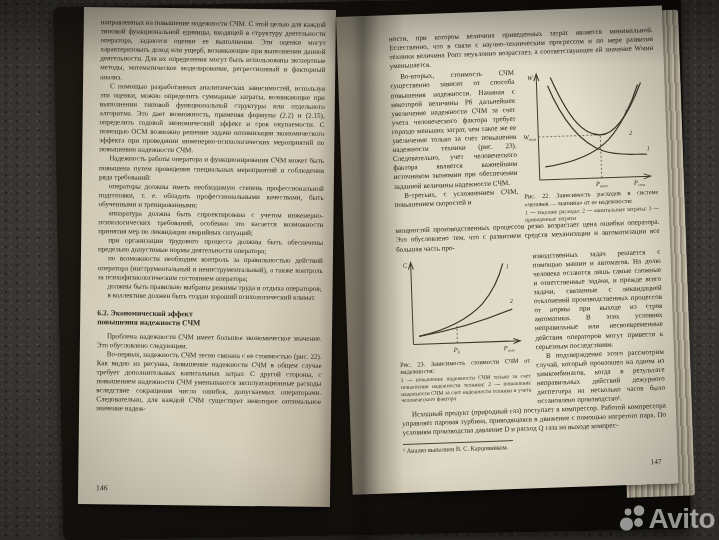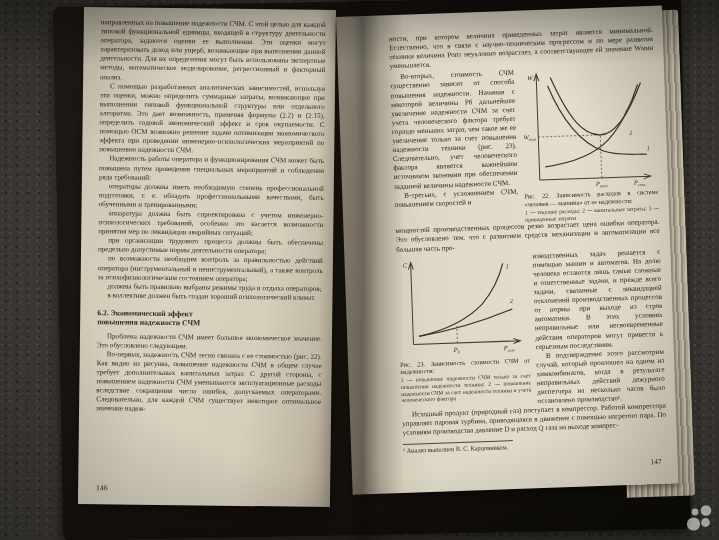--- a/index.html
+++ b/index.html
@@ -178,14 +178,15 @@
   <div class="gutter"></div>
   <div class="vignette"></div>
 
   <div class="watermark">
     <svg width="30" height="30" viewBox="0 0 30 30">
       <circle cx="10" cy="8" r="3.4" fill="#ececec"></circle>
       <circle cx="21" cy="6.5" r="5.3" fill="#ececec"></circle>
       <circle cx="8.5" cy="20" r="6.6" fill="#ececec"></circle>
       <circle cx="20.5" cy="18.5" r="4.4" fill="#ececec"></circle>
     </svg>
+    <span class="wordmark">Avito</span>
   </div>
 </div>
 
 </body></html>

